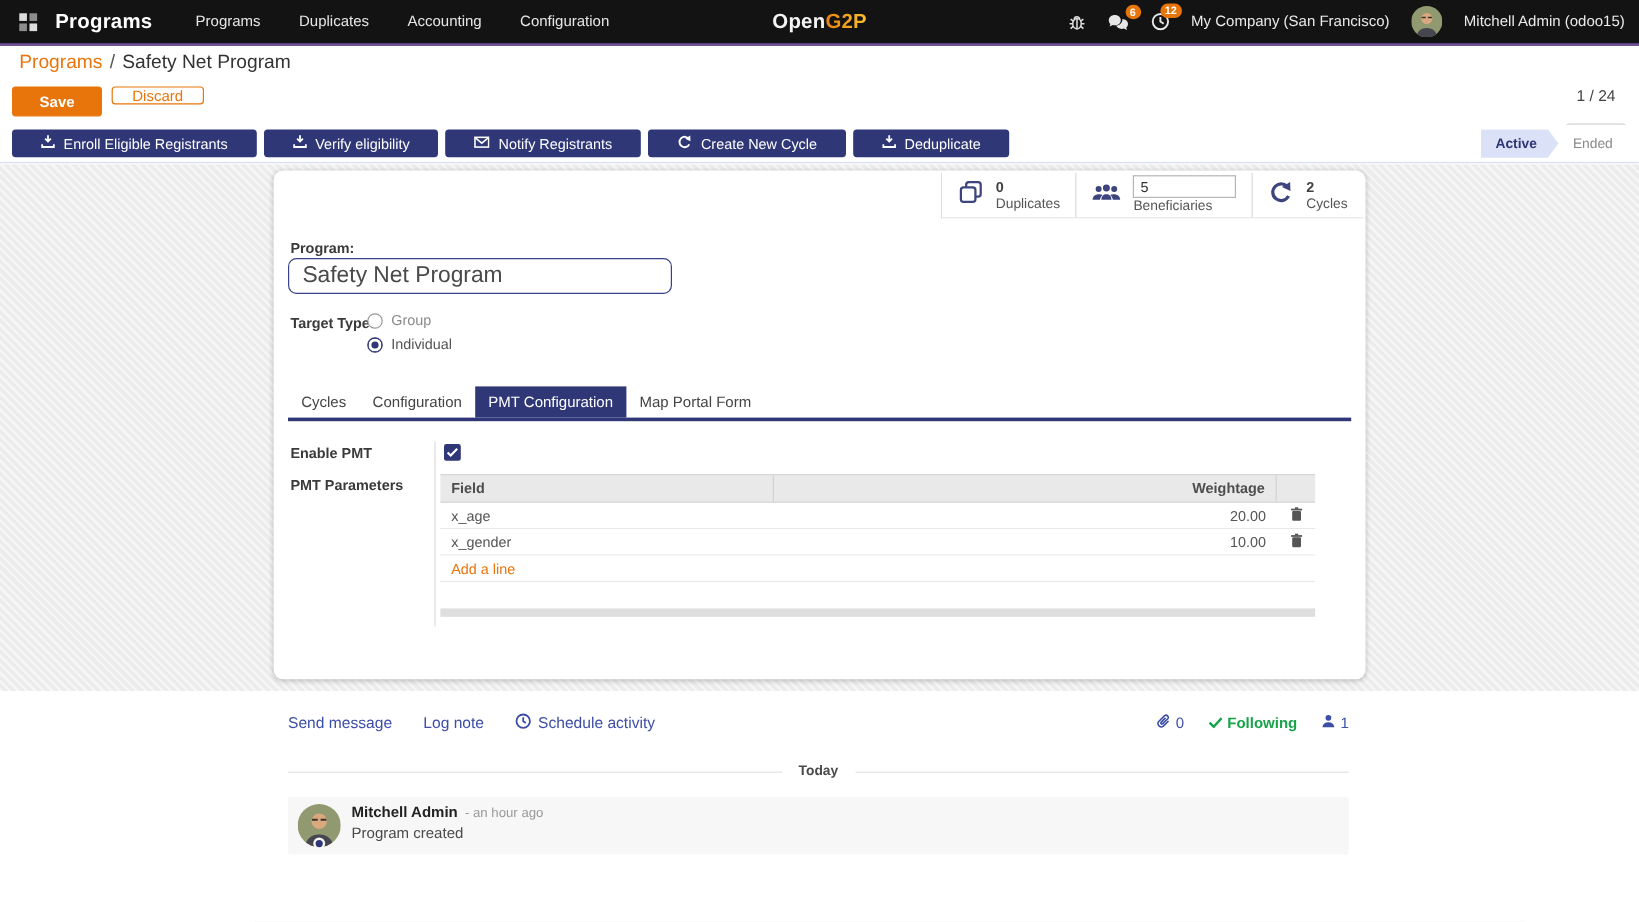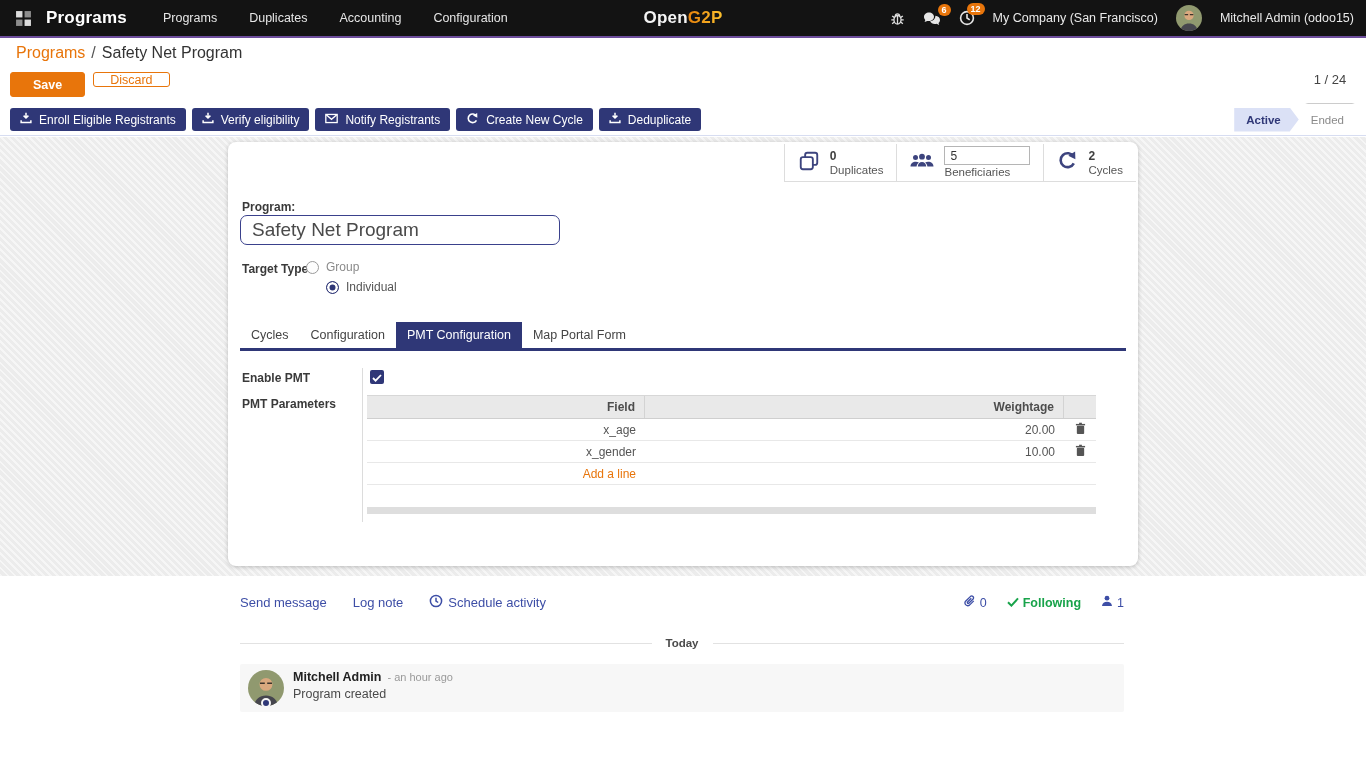--- a/index.html
+++ b/index.html
@@ -37,21 +37,21 @@
   .pager { position:absolute; top:72px; right:10px; display:flex; align-items:center; gap:16px;flex-direction:column; }
   .pager-count { font-size:13px; color:#444; }
   .pager-btns { display:flex; border:1px solid #ccc; border-radius:4px; overflow:hidden; background:#fff; }
   .pager-btn { width:25px; height:24px; display:flex; align-items:center; justify-content:center; background:#fff; cursor:pointer; }
   .pager-btn + .pager-btn { border-left:1px solid #ccc; }
 
   
   .action-bar { position:absolute; top:104px; left:0; right:0; height:32px; background:#fff;
                 border-bottom:1px solid #d7ddf1; display:flex; align-items:center; padding:0 10px; }
   .abtns { display:flex; gap:6px; }
-  .abtn { height:23px; background:#2f3777; color:#fff; font-size:12px; padding:0 10px; border:none;
+  .abtn { height:23px; background:#2f3777; color:#fff; font-size:12px; padding:0 24px; border:none;
           border-radius:3px; display:flex; align-items:center; gap:7px; cursor:pointer; }
   .statusbar { margin-left:auto; display:flex; align-items:center; }
   .st-active { background:#dbe1f6; color:#2f3777; font-size:11.5px; font-weight:700; padding:6px 18px 6px 12px;
                clip-path:polygon(0 0, calc(100% - 9px) 0, 100% 50%, calc(100% - 9px) 100%, 0 100%); cursor:pointer; }
   .st-ended { color:#8a8a8a; font-size:11.5px; padding:6px 12px; cursor:pointer; }
 
   
   .content { position:absolute; top:137px; left:0; width:1366px; height:439px; background-color:#ececec;
              background-image:repeating-linear-gradient(45deg, rgba(255,255,255,.55) 0 2px, transparent 2px 5px); }
   .sheet { position:absolute; left:228px; top:5px; width:910px; height:424px; background:#fff;
@@ -81,21 +81,21 @@
   .tab.active { background:#2f3777; color:#fff; }
 
   .checkbox { position:absolute; left:142px; top:228px; width:14px; height:14px; background:#2f3777;
               border-radius:2px; display:flex; align-items:center; justify-content:center; cursor:pointer; }
   .vdiv { position:absolute; left:134px; top:226px; width:1px; height:154px; background:#dcdcdc; }
 
   .pmt-table { position:absolute; left:139px; top:253px; width:729px; font-size:12px; }
   .pt-header { display:flex; height:24px; background:#e9e9e9; border-top:1px solid #d7d7d7; border-bottom:1px solid #cfcfcf;
                align-items:center; font-weight:700; color:#4d4d4d; }
   .pt-row { display:flex; height:22px; align-items:center; border-bottom:1px solid #e8e8e8; color:#555; background:#fff; }
-  .c-field { width:278px; padding:0 9px;text-align:right; }
+  .c-field { width:278px; padding:0 9px; }
   .pt-header .c-field { border-right:1px solid #d3d3d3; height:100%; line-height:23px; }
   .c-weight { flex:1; text-align:right; padding:0 9px; }
   .pt-header .c-weight { border-right:1px solid #d3d3d3; height:100%; line-height:23px; }
   .c-trash { width:32px; display:flex; justify-content:center; }
   .add-line { color:#e8750b; cursor:pointer; }
   .hscroll { position:absolute; left:139px; top:365px; width:729px; height:7px; background:#dedede; }
 
   
   .chatter { position:absolute; top:576px; left:0; right:0; bottom:0; background:#fff; }
   .chatter-inner { width:884px; margin-left:240px; }
@@ -285,21 +285,21 @@
       </div>
 
       <div class="fld-label" style="left:14px; top:58px;">Program:</div>
       <input class="program-input" value="Safety Net Program" style="">
 
       <div class="fld-label" style="left:14px; top:120px;">Target Type:</div>
       <div class="radio-row" style="left:78px; top:118px;">
         <span class="radio"></span>
         <span class="radio-txt-off">Group</span>
       </div>
-      <div class="radio-row" style="left:78px; top:138px;margin-left:20px;">
+      <div class="radio-row" style="left:78px; top:138px;">
         <span class="radio sel"></span>
         <span class="radio-txt-on">Individual</span>
       </div>
 
       <div class="tabs">
         <div class="tab">Cycles</div>
         <div class="tab">Configuration</div>
         <div class="tab active">PMT Configuration</div>
         <div class="tab">Map Portal Form</div>
       </div>

